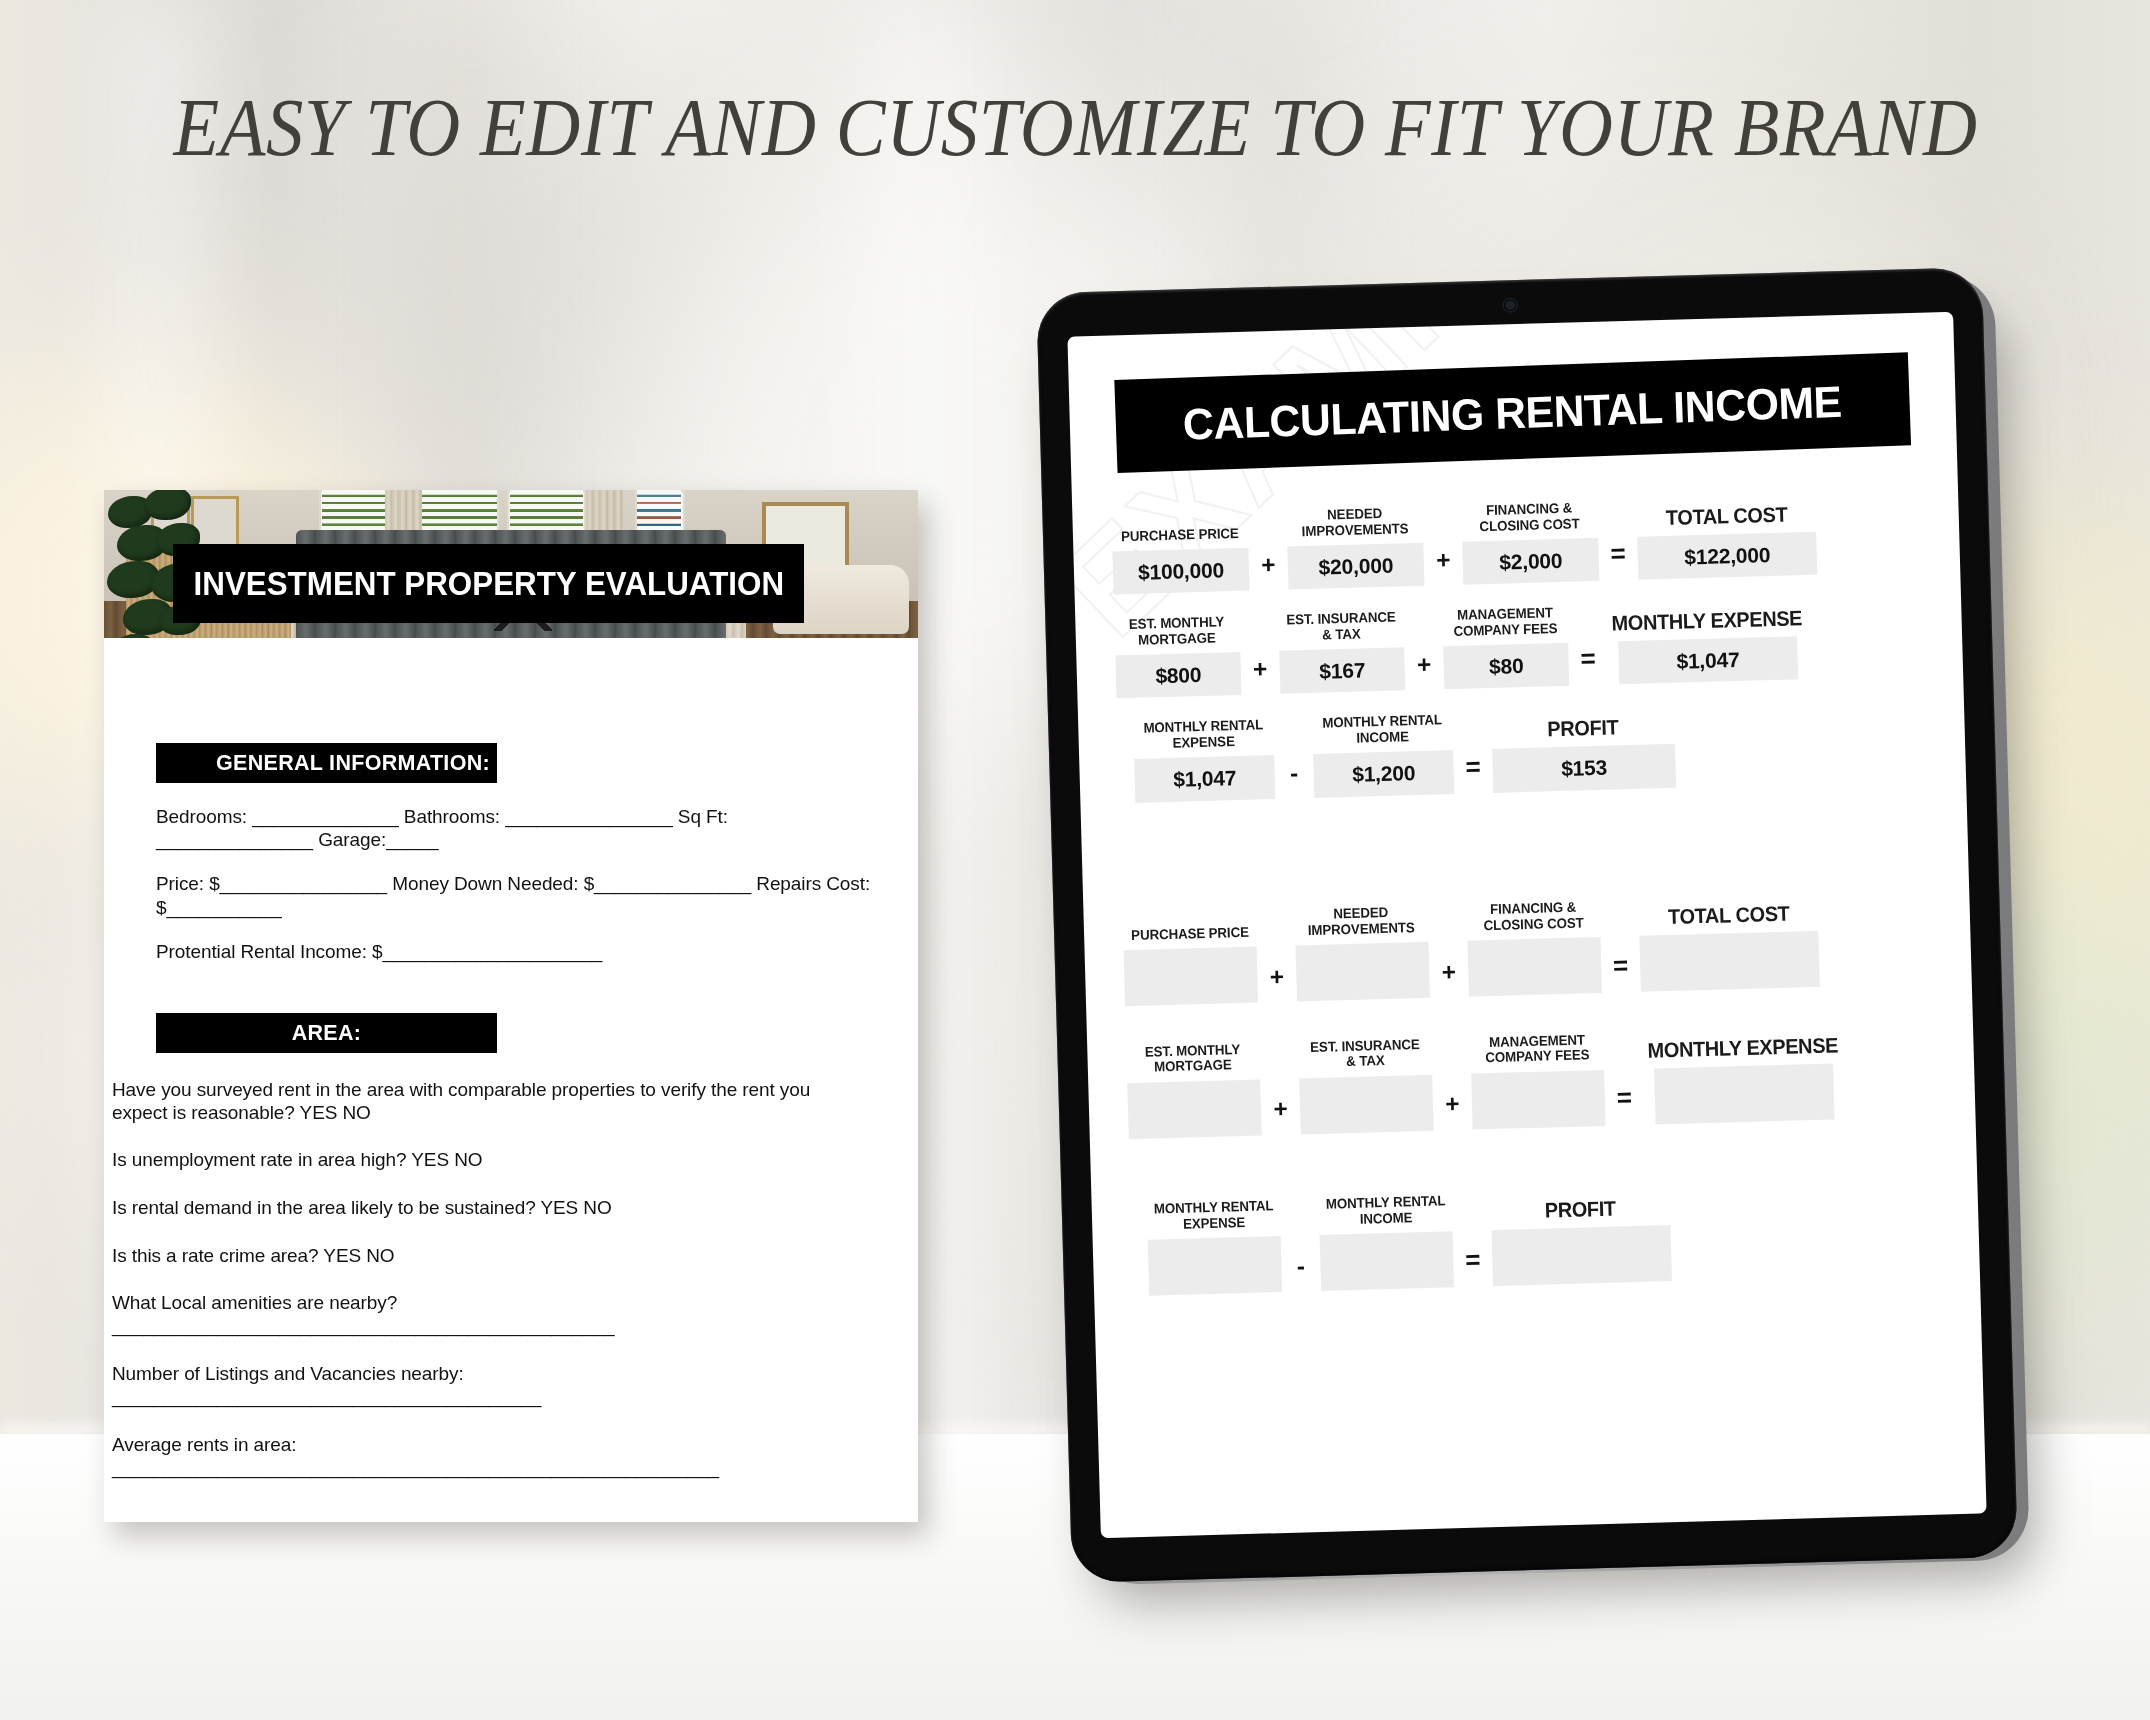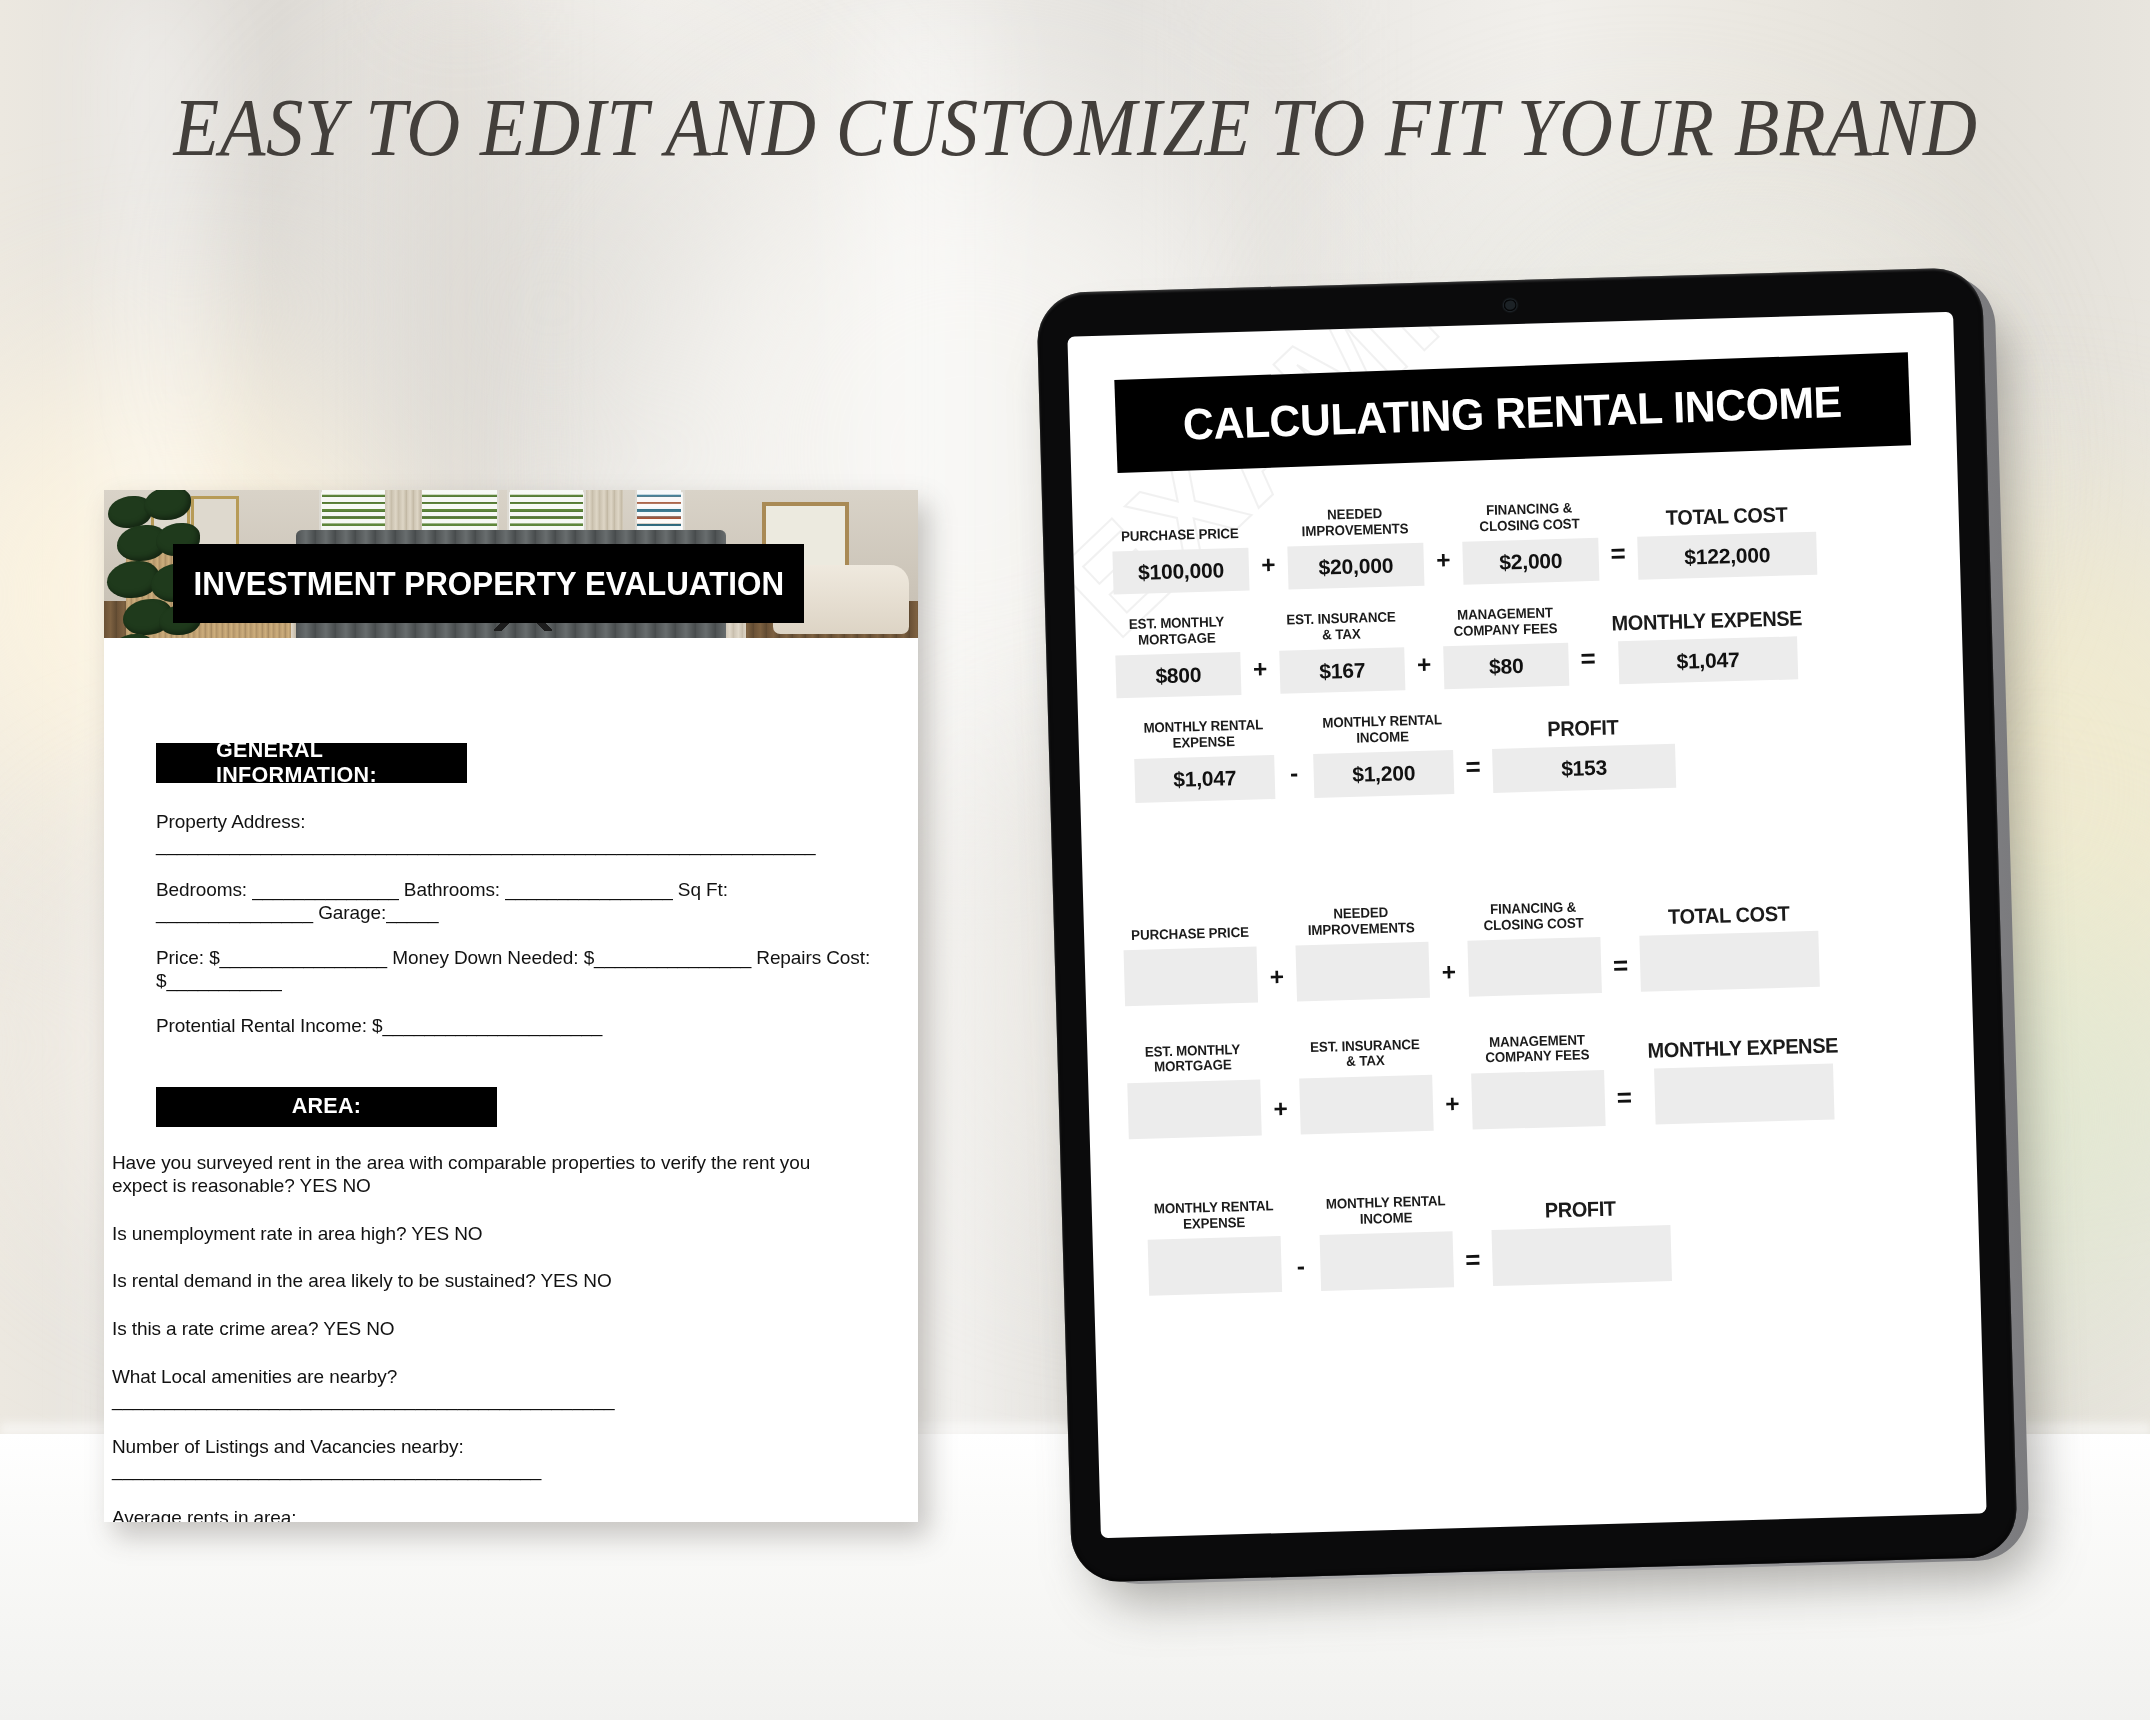--- a/index.html
+++ b/index.html
@@ -94,21 +94,21 @@
   #doc-title{
     color:#fff;font-weight:700;font-size:33px;letter-spacing:0px;white-space:nowrap;
     transform:scaleX(.95);
   }
 
   #doc-body{position:absolute;left:0;top:209px;right:0;bottom:0;background:#fff;padding:0;}
   .sec-bar{
     margin-left:52px;background:#000;height:40px;display:flex;align-items:center;
     color:#fff;font-weight:700;font-size:21.5px;letter-spacing:0.3px;
   }
-  .sec-bar.general{width:311px;margin-top:44px;padding-left:60px;box-sizing:border-box;}
+  .sec-bar.general{width:341px;margin-top:44px;padding-left:60px;box-sizing:border-box;}
   .sec-bar.area{width:341px;margin-top:50px;justify-content:center;}
   .doc-line{
     margin:0 0 0 52px;padding-top:21.5px;font-size:19px;color:#121212;
     letter-spacing:-0.1px;line-height:1.22;max-width:724px;
   }
   .doc-line.first{padding-top:27px;}
   .doc-line.q2{padding-top:24.4px;margin-left:8px;}
 
   
   #tablet{
@@ -260,21 +260,20 @@
     </div>
     <div id="doc-title-bar">
       <span id="doc-title">INVESTMENT PROPERTY EVALUATION</span>
     </div>
   </div>
 
   <div id="doc-body">
 
     <div class="sec-bar general">GENERAL INFORMATION:</div>
 
-    <div class="doc-line first">Property Address: _______________________________________________________________</div>
     <div class="doc-line">Bedrooms: ______________   Bathrooms: ________________  Sq Ft: _______________ Garage:_____</div>
     <div class="doc-line">Price: $________________   Money Down Needed: $_______________  Repairs Cost: $___________</div>
     <div class="doc-line">Protential Rental Income: $_____________________</div>
 
     <div class="sec-bar area">AREA:</div>
 
     <div class="doc-line q2">Have you surveyed rent in the area with comparable properties to verify the rent you expect is reasonable?   YES     NO</div>
     <div class="doc-line q2">Is unemployment rate in area high?      YES     NO</div>
     <div class="doc-line q2">Is rental demand in the area likely to be sustained?     YES     NO</div>
     <div class="doc-line q2">Is this a rate crime area?     YES     NO</div>

